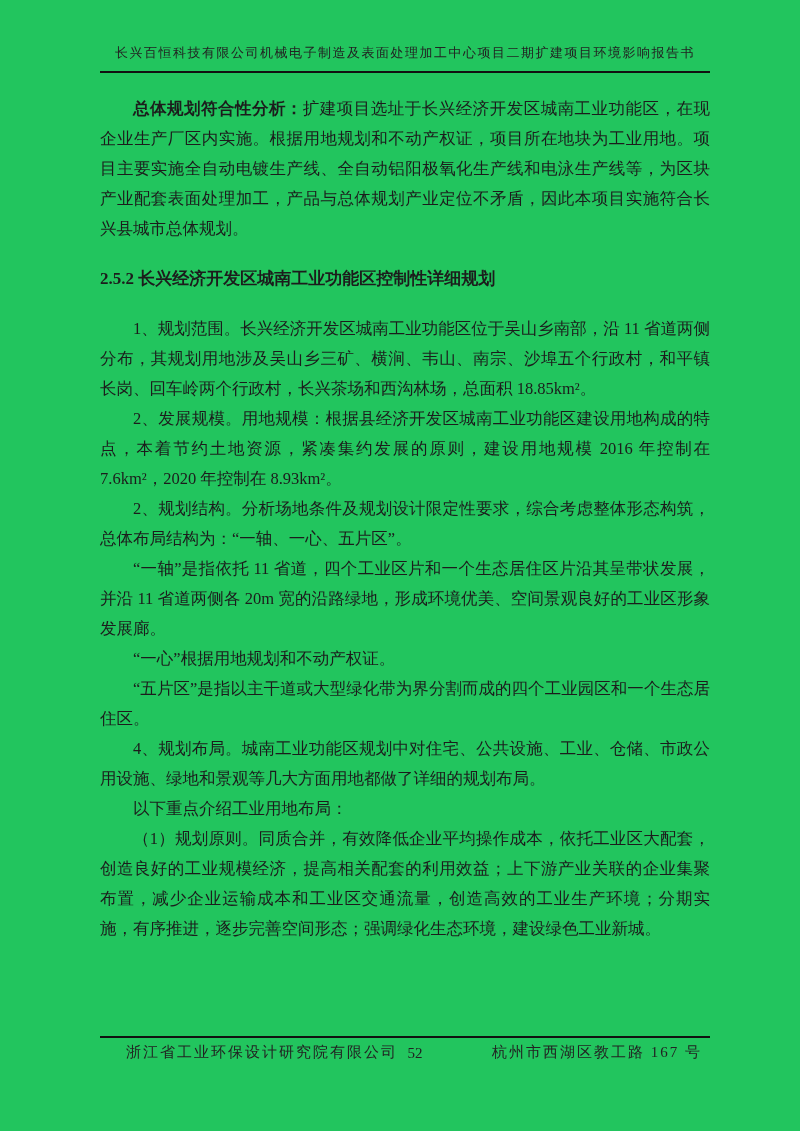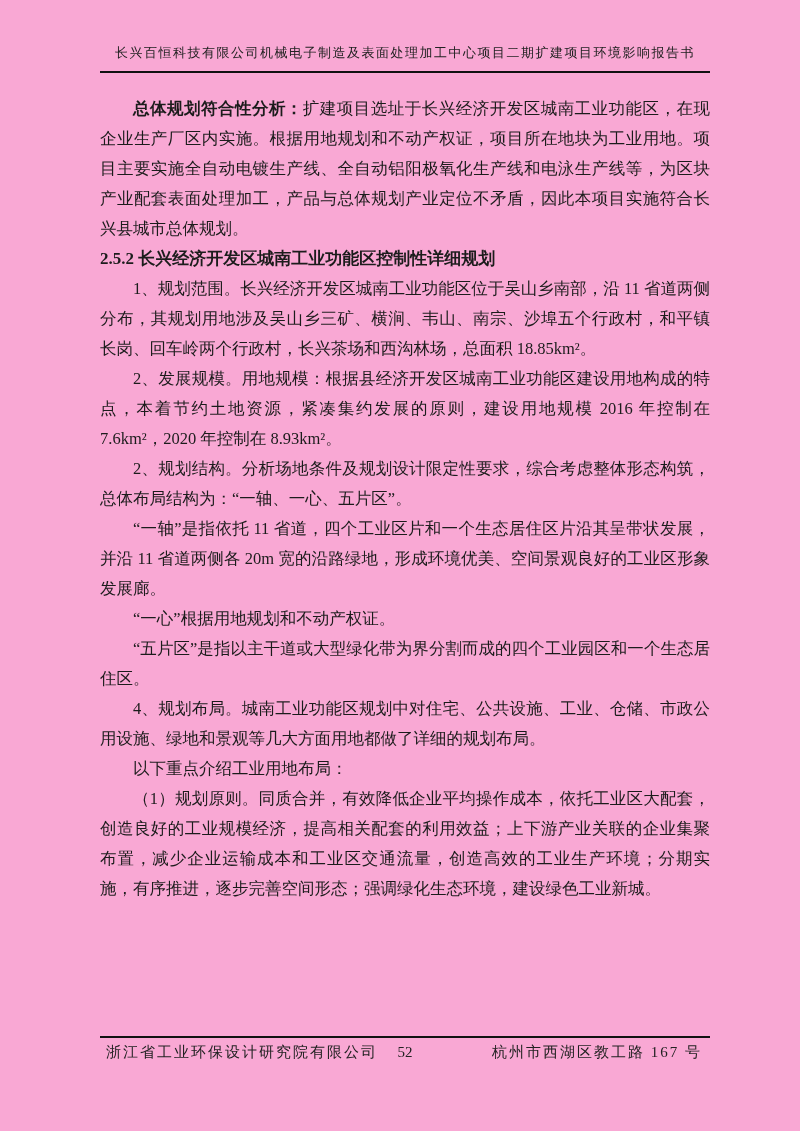--- a/index.html
+++ b/index.html
@@ -4,21 +4,21 @@
 <style>
   html, body {
     margin: 0;
     padding: 0;
     background: #ffffff;
   }
   .page {
     position: relative;
     width: 800px;
     height: 1131px;
-    background: #f9a8d4;
+    background: #22c55e;
     font-family: "Liberation Serif", "DejaVu Serif", serif;
     color: #1c1c1c;
     box-sizing: border-box;
     overflow: hidden;
   }
   .page-header {
     position: absolute;
     top: 44px;
     left: 100px;
     right: 90px;
@@ -48,38 +48,38 @@
   .document-body p {
     margin: 0;
     text-indent: 2em;
   }
   .lead-bold {
     font-weight: bold;
   }
   .section-heading {
     font-size: 17px;
     font-weight: bold;
-    margin: 0 0;
+    margin: 20px 0;
     text-indent: 0;
     line-height: 30px;
   }
   .footer-rule {
     position: absolute;
     top: 1036px;
     left: 100px;
     right: 90px;
     border-top: 2px solid #111111;
   }
   .page-footer {
     position: absolute;
     top: 1043px;
-    left: 88px;
+    left: 108px;
     right: 90px;
     display: flex;
-    align-items: center;
+    align-items: flex-end;
     justify-content: space-between;
     font-size: 15px;
     letter-spacing: 2px;
     color: #222222;
     padding: 0 8px 0 18px;
     box-sizing: border-box;
   }
   .page-footer .pagenum {
     letter-spacing: 0;
     transform: translateX(-30px);

